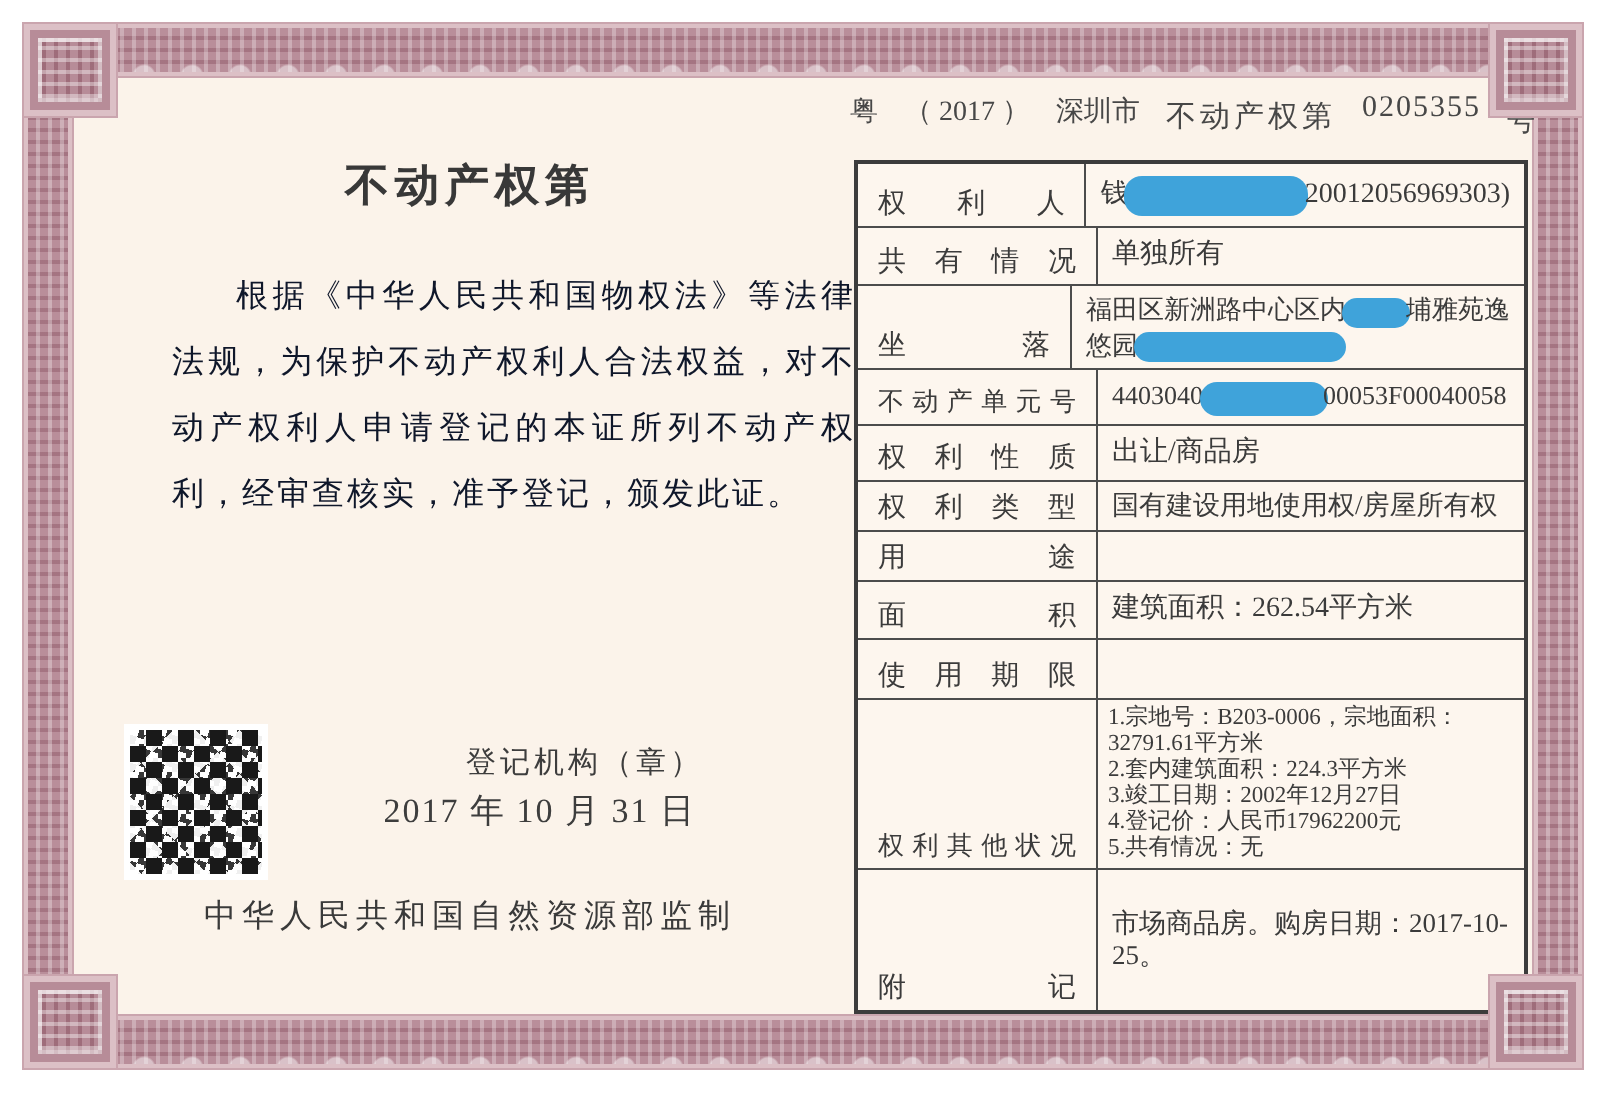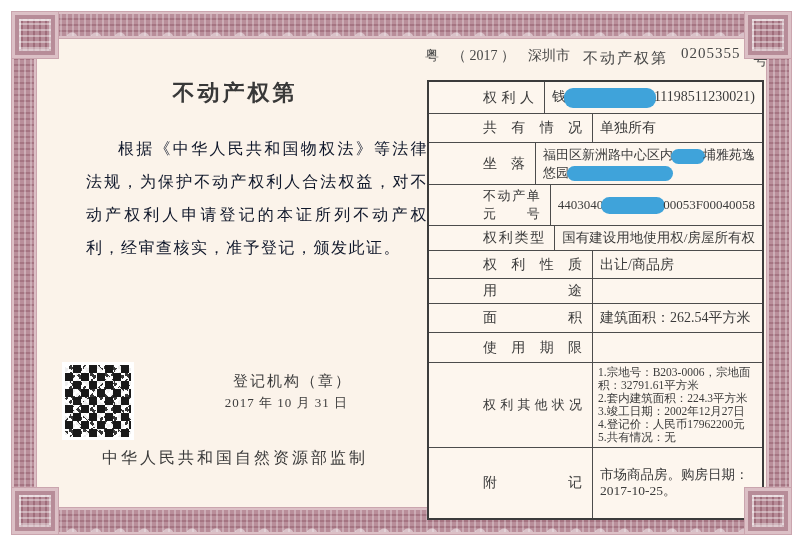--- a/index.html
+++ b/index.html
@@ -60,31 +60,31 @@
     background-image:
       repeating-conic-gradient(#191919 0% 25%, transparent 0% 50%),
       repeating-conic-gradient(from 45deg, rgba(255,255,255,.92) 0% 25%, transparent 0% 50%),
       repeating-conic-gradient(from 20deg, rgba(20,20,20,.85) 0% 25%, transparent 0% 50%);
     background-size:16px 16px, 11px 11px, 7px 7px; }
 
   .registry-line { position:absolute; left:140px; top:360px; width:212px;
     text-align:right; font-size:15px; letter-spacing:2px; color:#3d3d3d;margin-top:12px; }
   .date-line { position:absolutes; }
   .date-line { position:absolute; left:130px; top:394px; width:218px;
-    text-align:right; font-size:13px; letter-spacing:1px; color:#3d3d3d; }
+    text-align:right; font-size:17px; letter-spacing:1px; color:#3d3d3d; }
   .issuer-line { position:absolute; left:68px; top:448px; width:334px;
     text-align:center; font-size:16px; letter-spacing:3px; color:#3a3a3a; }
 
   
   .cert-table { position:absolute; left:427px; top:80px; width:337px;
     border:2px solid #3c3c3c; background:#fdf6ee; }
   .row { display:flex; border-top:1px solid #4c4c4c; }
   .row:first-child { border-top:none; }
   .cell-label { width:120px; border-right:1px solid #4c4c4c;
-    display:flex; align-items:center; padding:2px 10px;margin-left:44px; }
+    display:flex; align-items:flex-end; padding:2px 10px; }
   .cell-label .lab { width:100%; text-align:justify; text-align-last:justify;
     font-size:14px; color:#3b3b3b; }
   .cell-label .lab.small { font-size:13px; }
   .cell-value { flex:1; display:flex; flex-direction:column; justify-content:center;
     padding:3px 7px; font-size:14px; color:#3b3b3b; line-height:18px; }
   .cell-value .vline { display:block; }
   .nowrap { white-space:nowrap; }
 
   .r-owner  { min-height:31px; }
   .r-co     { min-height:29px; }
@@ -143,21 +143,21 @@
   <div class="date-line">2017 年 10 月 31 日</div>
   <div class="issuer-line">中华人民共和国自然资源部监制</div>
 
   <div class="cert-table">
 
     <div class="row r-owner">
       <div class="cell-label">
           <span class="lab">权利人</span>
         </div>
       <div class="cell-value">
-        <span class="vline nowrap"><span>钱</span><span class="redact m-owner"></span><span>11198511230021)</span></span>
+        <span class="vline nowrap"><span>钱</span><span class="redact m-owner"></span><span>20012056969303)</span></span>
       </div>
     </div>
 
     <div class="row r-co">
       <div class="cell-label">
           <span class="lab">共有情况</span>
         </div>
       <div class="cell-value">
           <span class="vline">单独所有</span>
         </div>
@@ -175,35 +175,35 @@
 
     <div class="row r-unit">
       <div class="cell-label">
           <span class="lab small">不动产单元号</span>
         </div>
       <div class="cell-value">
         <span class="vline nowrap"><span>4403040</span><span class="redact m-unit"></span><span>00053F00040058</span></span>
       </div>
     </div>
 
+    <div class="row r-nature">
+      <div class="cell-label">
+          <span class="lab">权利性质</span>
+        </div>
+      <div class="cell-value">
+          <span class="vline">出让/商品房</span>
+        </div>
+    </div>
+
     <div class="row r-type">
       <div class="cell-label">
           <span class="lab">权利类型</span>
         </div>
       <div class="cell-value">
           <span class="vline nowrap">国有建设用地使用权/房屋所有权</span>
-        </div>
-    </div>
-
-    <div class="row r-nature">
-      <div class="cell-label">
-          <span class="lab">权利性质</span>
-        </div>
-      <div class="cell-value">
-          <span class="vline">出让/商品房</span>
         </div>
     </div>
 
     <div class="row r-usage">
       <div class="cell-label">
           <span class="lab">用途</span>
         </div>
     </div>
 
     <div class="row r-area">

